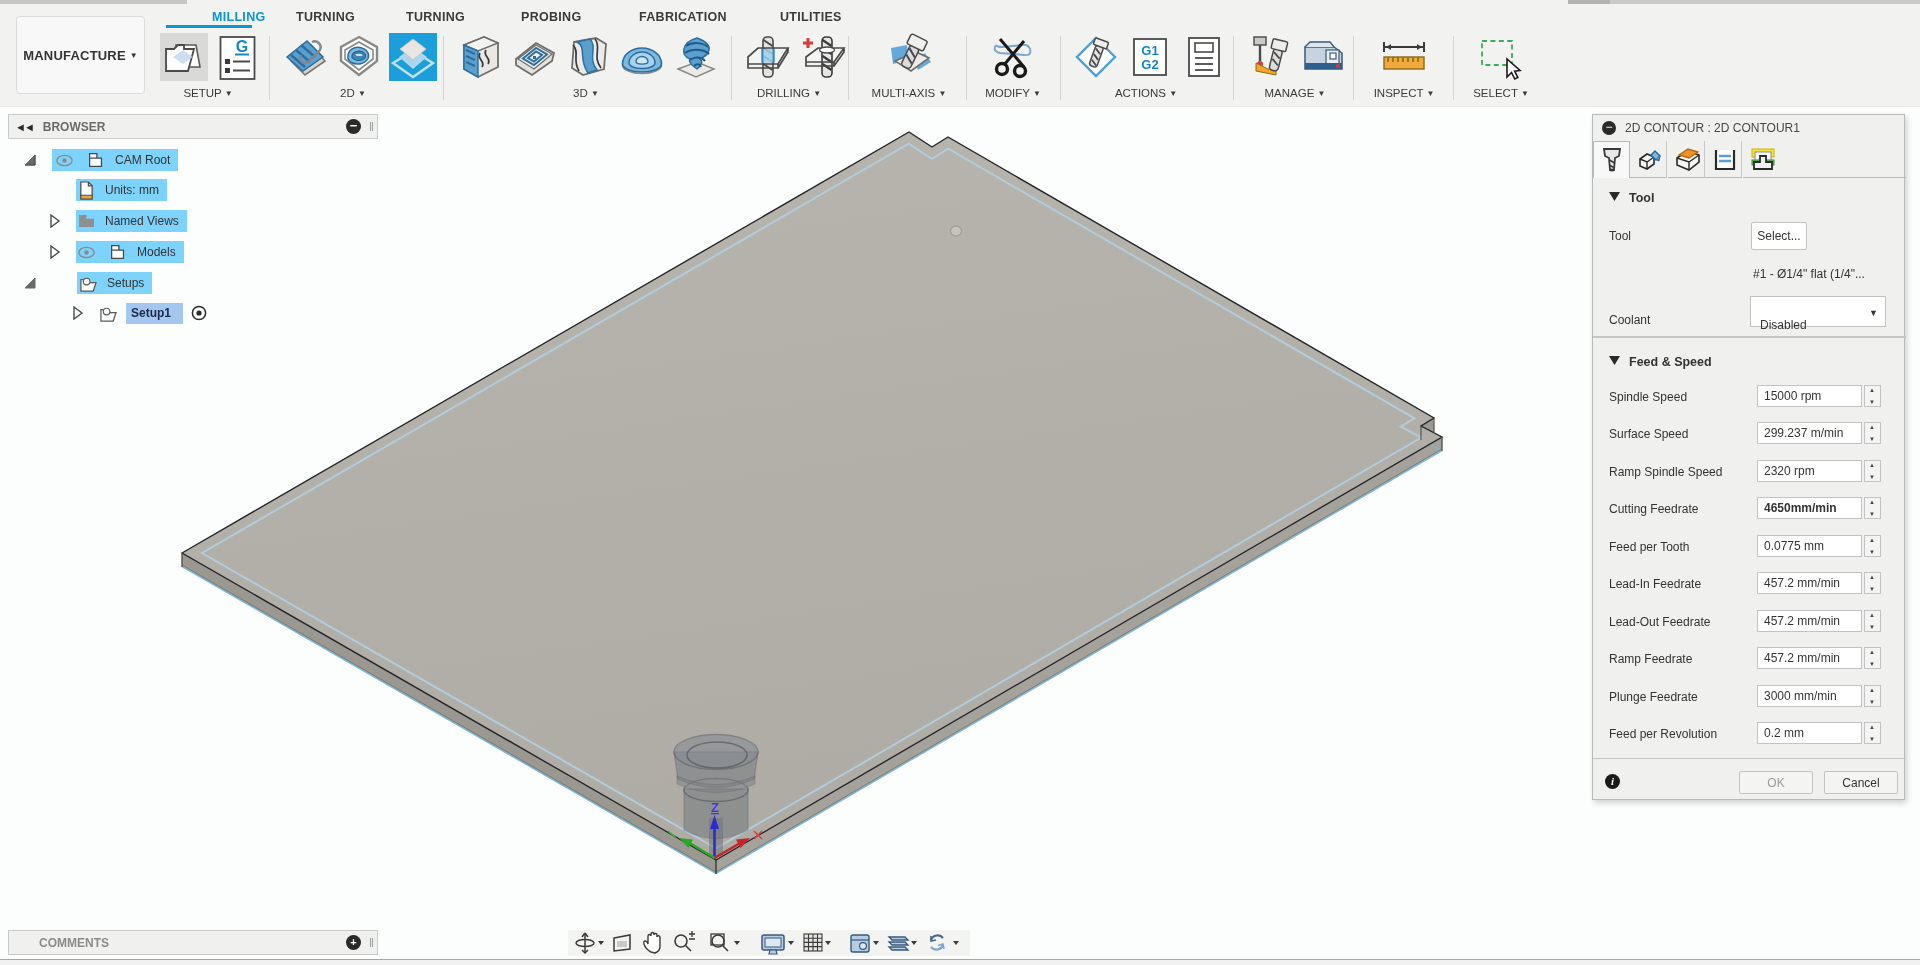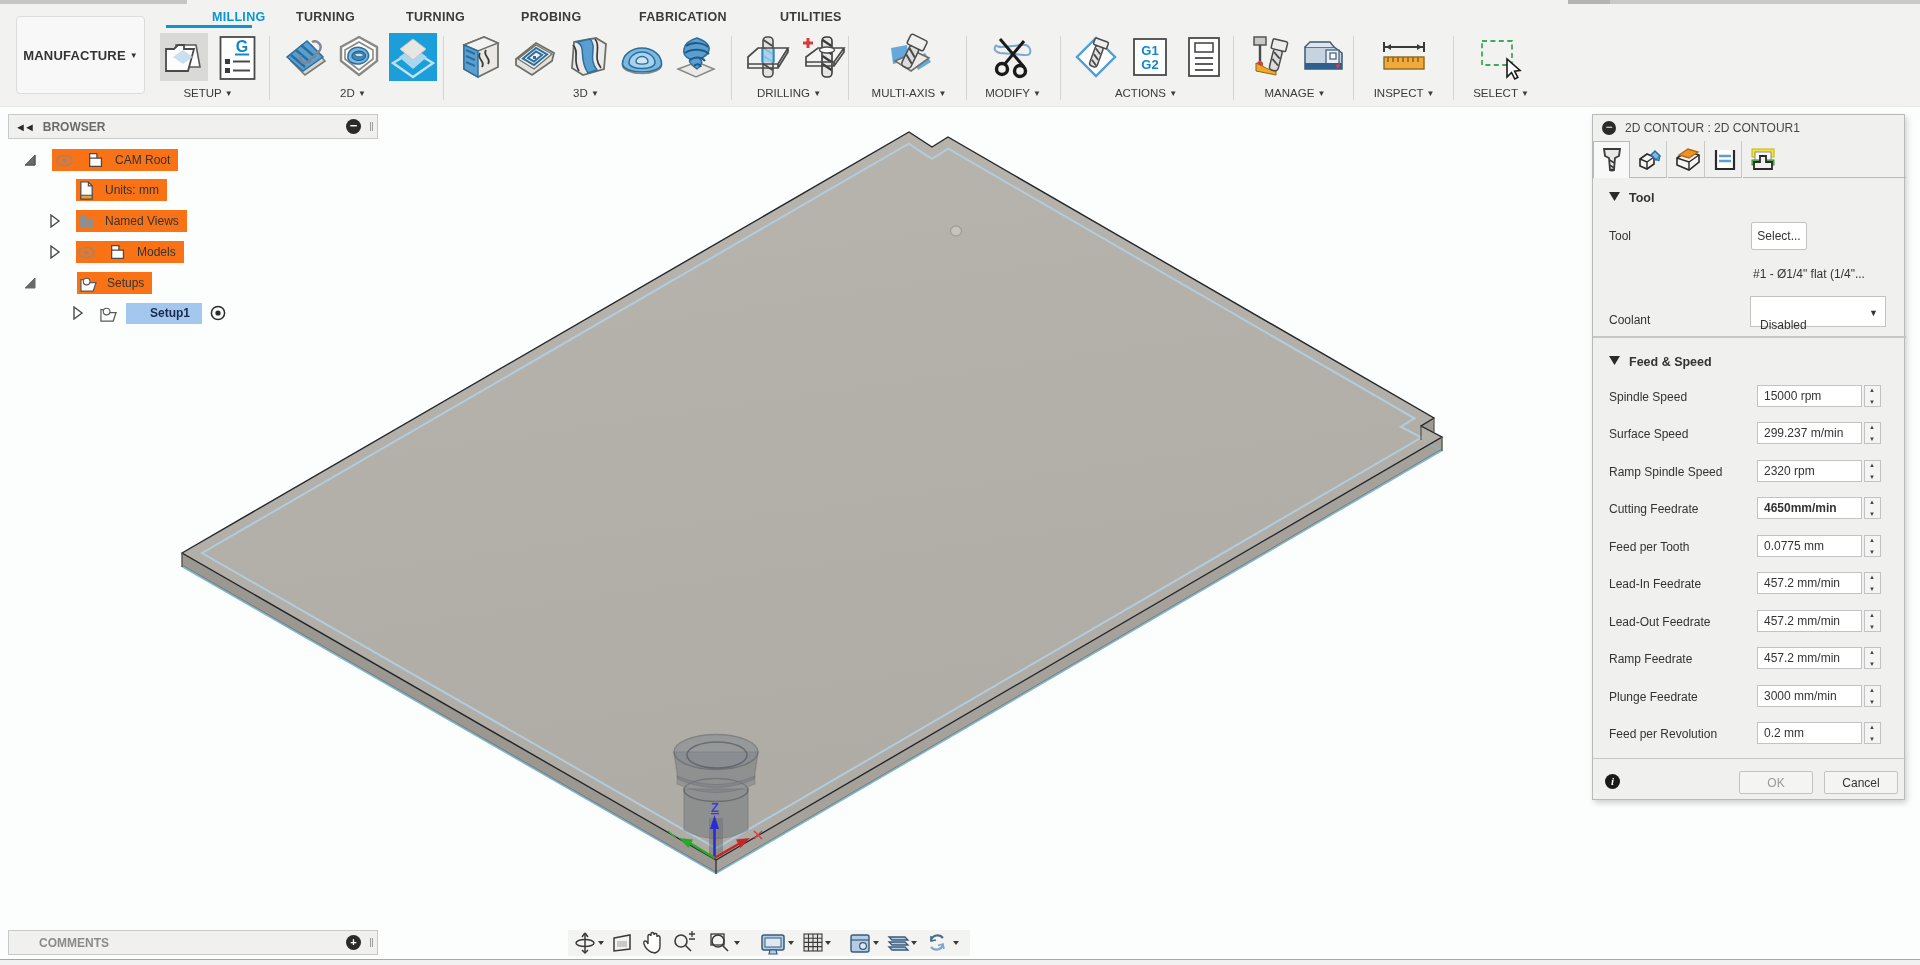--- a/index.html
+++ b/index.html
@@ -20,21 +20,21 @@
 .gsep { position:absolute; top:36px; height:64px; width:1px; background:#d4d4d3; }
 .glabel { position:absolute; top:87px; font-size:11.5px; color:#3a3a3a; text-align:center; white-space:nowrap; }
 .glabel .car { font-size:8px; position:relative; top:-1px; }
 .icon { position:absolute; top:33px; width:48px; height:48px; }
 .icon.active { background:#1b9ed9; }
 .icon.pressed { background:#d9d9d8; }
 
 .paneltitle { position:absolute; left:8px; width:370px; height:25px; background:#f0f0ef;
   border:1px solid #c9c9c9; color:#6b6b6b; font-size:12px; font-weight:bold; display:flex; align-items:center; }
 .treerow { position:absolute; font-size:12px; color:#333; height:20px; display:flex; align-items:center; }
-.rowbg { background:#f97316; }
+.rowbg { background:#7dd3fc; }
 
 #dialog { position:absolute; left:1592px; top:114px; width:313px; height:686px; background:#f0f0ef;
   border:1px solid #b9b9b9; box-shadow:2px 3px 6px rgba(0,0,0,0.18); font-size:12px; color:#333; }
 #dlghead { position:absolute; left:0; top:0; width:100%; height:26px; display:flex; align-items:center; }
 #dlgtitle { margin-left:32px; font-size:12px; color:#474747; }
 .dtab { position:absolute; top:26px; width:37px; height:37px; border-bottom:1px solid #b9b9b9; }
 .dtab.active { background:#f8f8f8; border:1px solid #b9b9b9; border-bottom:none; }
 .dsec { position:absolute; left:16px; font-weight:bold; color:#333; font-size:12.5px; }
 .dlabel { position:absolute; left:16px; font-size:12px; color:#333; }
 .dinput { position:absolute; left:164px; width:105px; height:22px; background:#fff; border:1px solid #c3c3c3;
@@ -373,21 +373,21 @@
     <div class="treerow" style="left:72px;top:303px;">
       <svg width="12" height="14" viewBox="0 0 12 14">
           <path d="M2 1 L10 7 L2 13 Z" fill="none" stroke="#4a4a4a" stroke-width="1.4"></path>
         </svg>
       <span style="width:15px;"></span>
       <svg width="19" height="17" viewBox="0 0 20 18">
           <path d="M2 5 L8 5 L10 8 L18 8 L15 17 L2 17 Z" fill="#fdfdfd" stroke="#5a5a5a" stroke-width="1.3"></path>
           <circle cx="8" cy="7" r="3.5" fill="#fdfdfd" stroke="#5a5a5a" stroke-width="1.2"></circle>
         </svg>
       <span style="width:8px;"></span>
-      <span style="background:#a4c7ef;color:#1a2a4a;font-weight:bold;height:21px;display:flex;align-items:center;padding:0 12px 0 24px;">Setup1</span>
+      <span style="background:#a4c7ef;color:#1a2a4a;font-weight:bold;height:21px;display:flex;align-items:center;padding:0 12px 0 5px;">Setup1</span>
       <span style="width:8px;"></span>
       <svg width="16" height="16" viewBox="0 0 16 16">
           <circle cx="8" cy="8" r="6.6" fill="#fdfdfd" stroke="#2a2a2a" stroke-width="1.5"></circle>
           <circle cx="8" cy="8" r="2.6" fill="#2a2a2a"></circle>
         </svg>
     </div>
   </div>
   <div id="bottombars">
     <div class="paneltitle" style="top:930px;color:#8b8b8b;">
       <span style="margin-left:30px;">COMMENTS</span>

